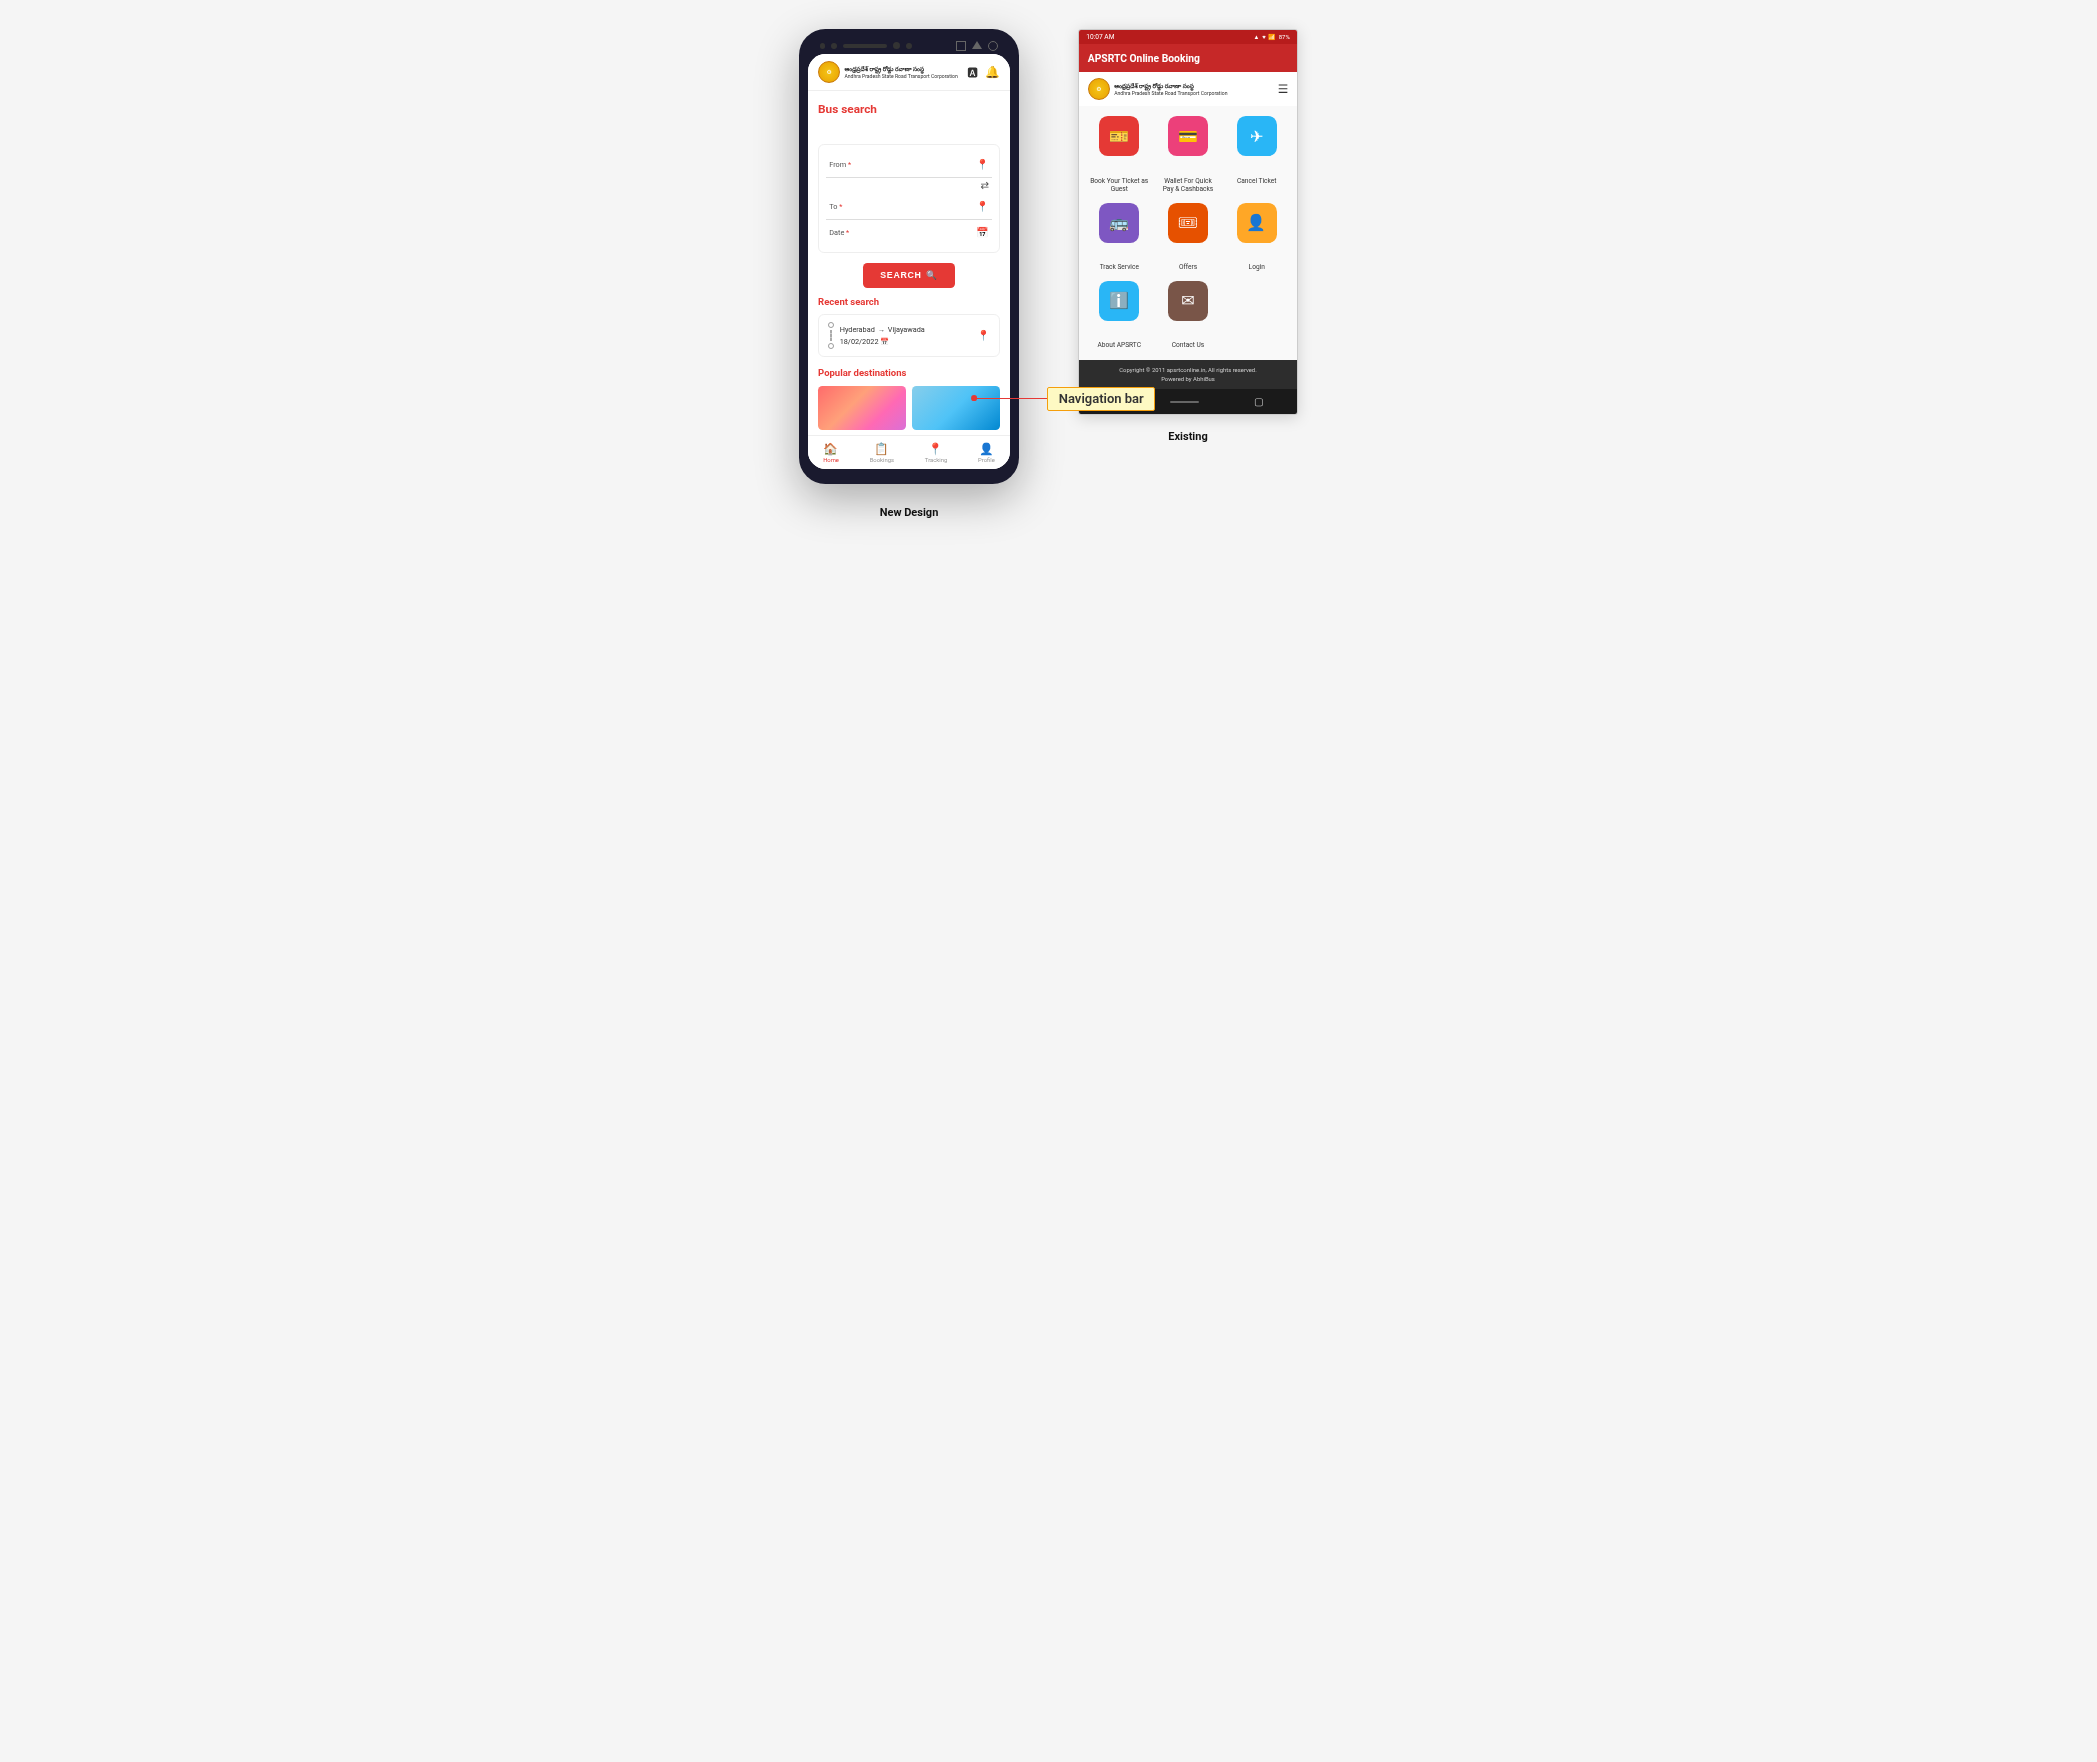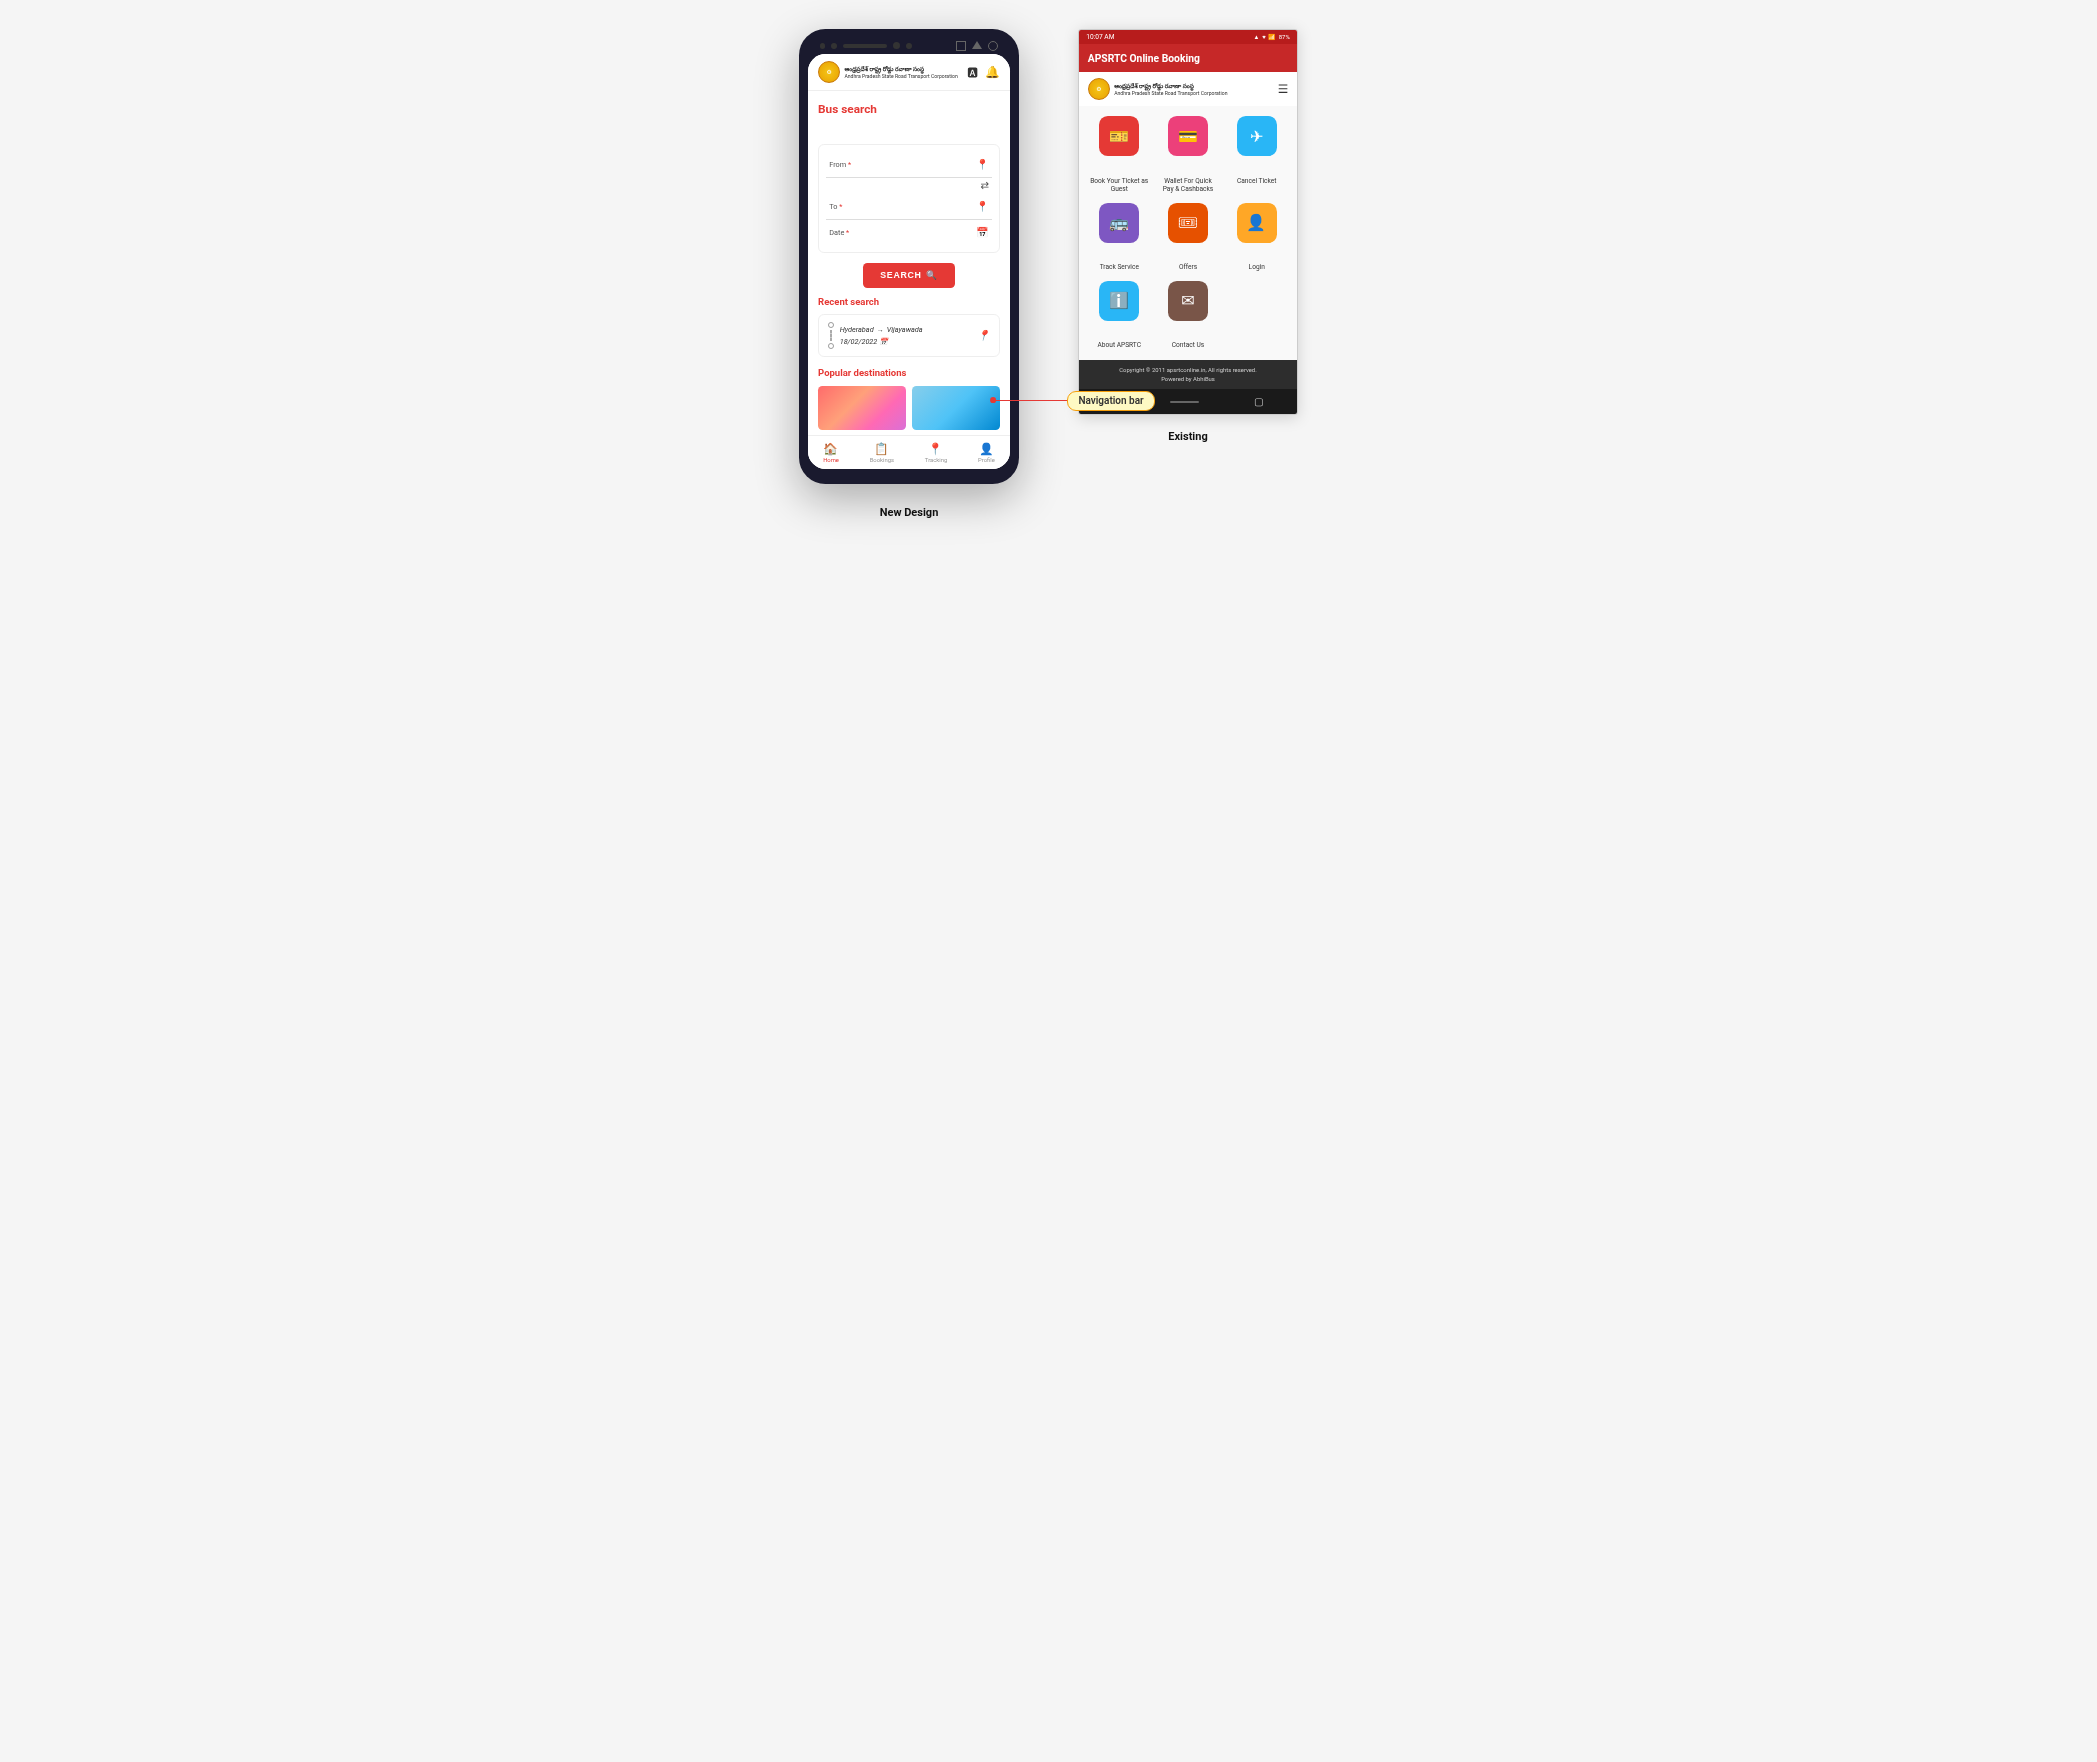--- a/index.html
+++ b/index.html
@@ -241,21 +241,20 @@
 
     .recent-search-card {
       background: #fff;
       border: 0.7px solid #eee;
       border-radius: 5.9px;
       padding: 7.3px 8.8px;
       display: flex;
       align-items: center;
       gap: 5.9px;
       margin-bottom: 10.3px;
-      font-style: italic;
     }
 
     .route-icon-area {
       display: flex;
       flex-direction: column;
       align-items: center;
       gap: 1.5px;
     }
 
     .route-dot {
@@ -633,21 +632,21 @@
           </div>
         </div>
       </div>
     </div>
 
     <div style="position:absolute; bottom: 73px; right: -136px; display:flex; align-items:center; gap:0;">
       <div style="width:0.7px;height:0.7px;position:relative;">
         <div style="position:absolute; left:0; top:0; width:5.9px; height:5.9px; background:#e53935; border-radius:50; transform:translate(-2.9px,-2.9px); border-radius:50%;"></div>
       </div>
       <div style="width:73px; height:0.7px; background:#e53935;"></div>
-      <div style="background:#fef9c3; border:1.1px solid #f59e0b; border-radius:9px; padding:3.7px 10.3px; font-size:10px; font-weight:600; color:#333; white-space:nowrap;">Navigation bar</div>
+      <div style="background:#fef9c3; border:1.1px solid #f59e0b; border-radius:2px; padding:3.7px 10.3px; font-size:13px; font-weight:600; color:#333; white-space:nowrap;">Navigation bar</div>
     </div>
   </div>
 
   <div class="design-label">New Design</div>
 </div>
 
 <div class="right-section">
   <div class="existing-frame">
 
     <div class="existing-status-bar">

